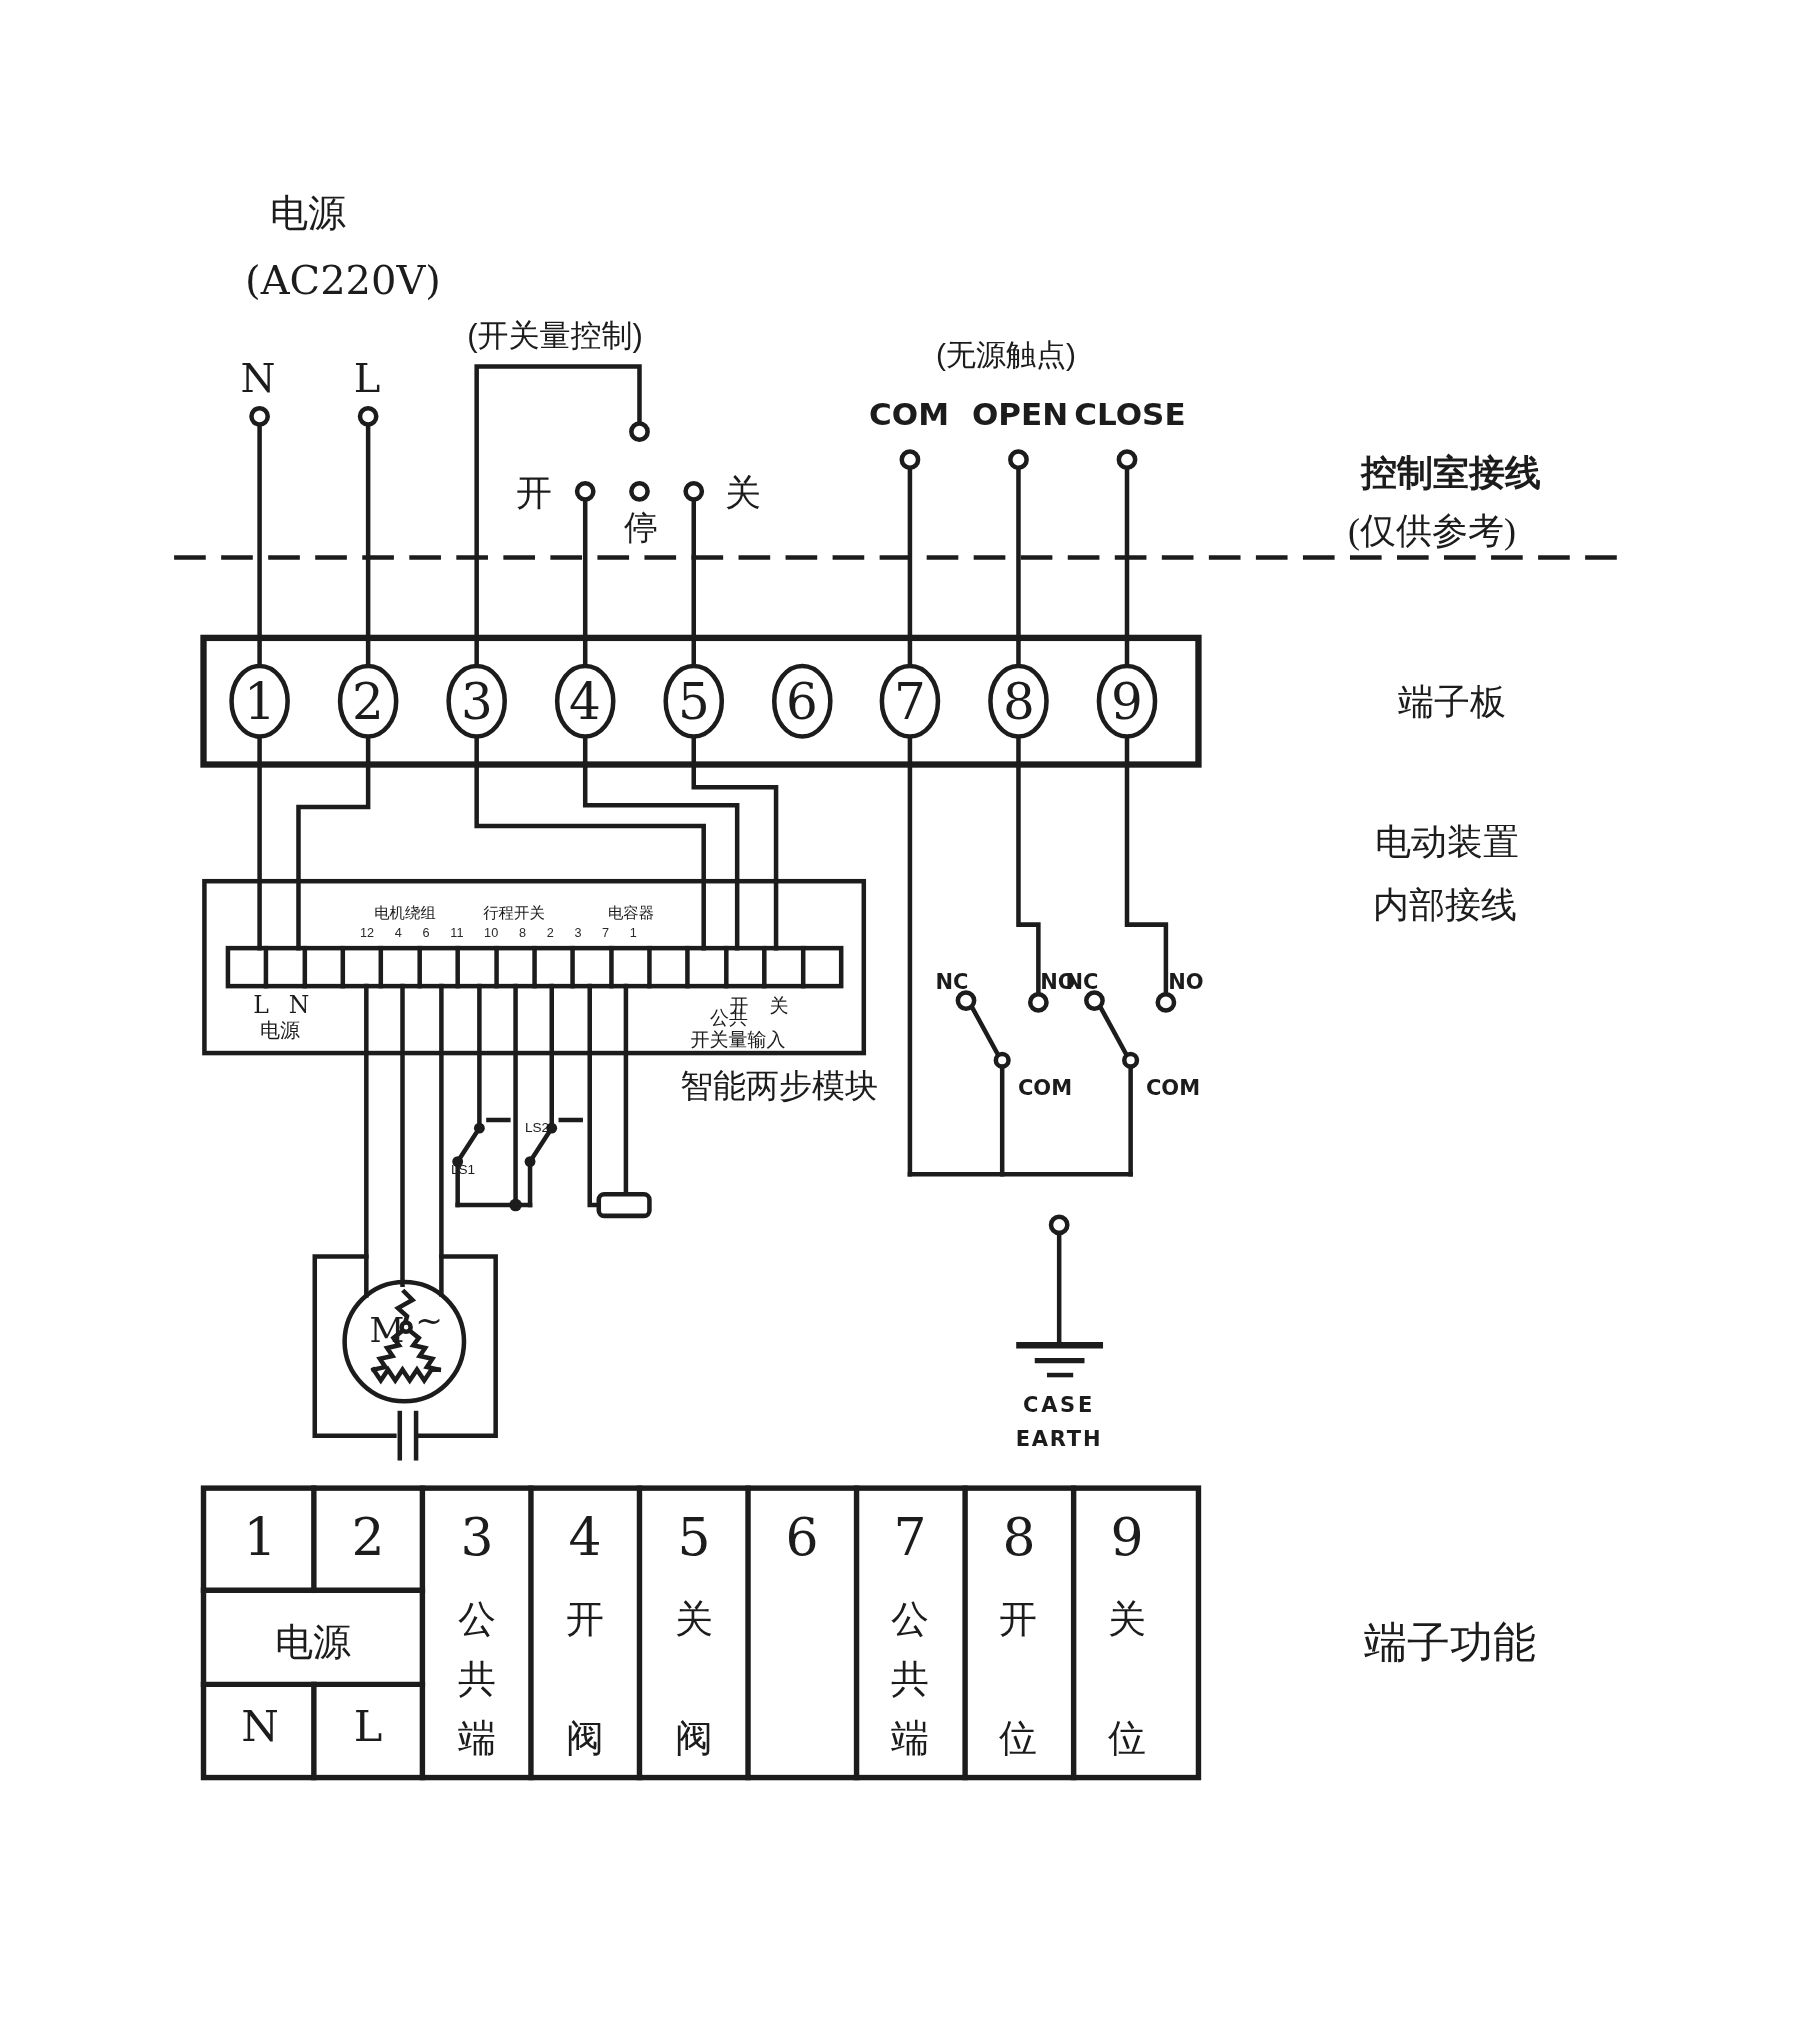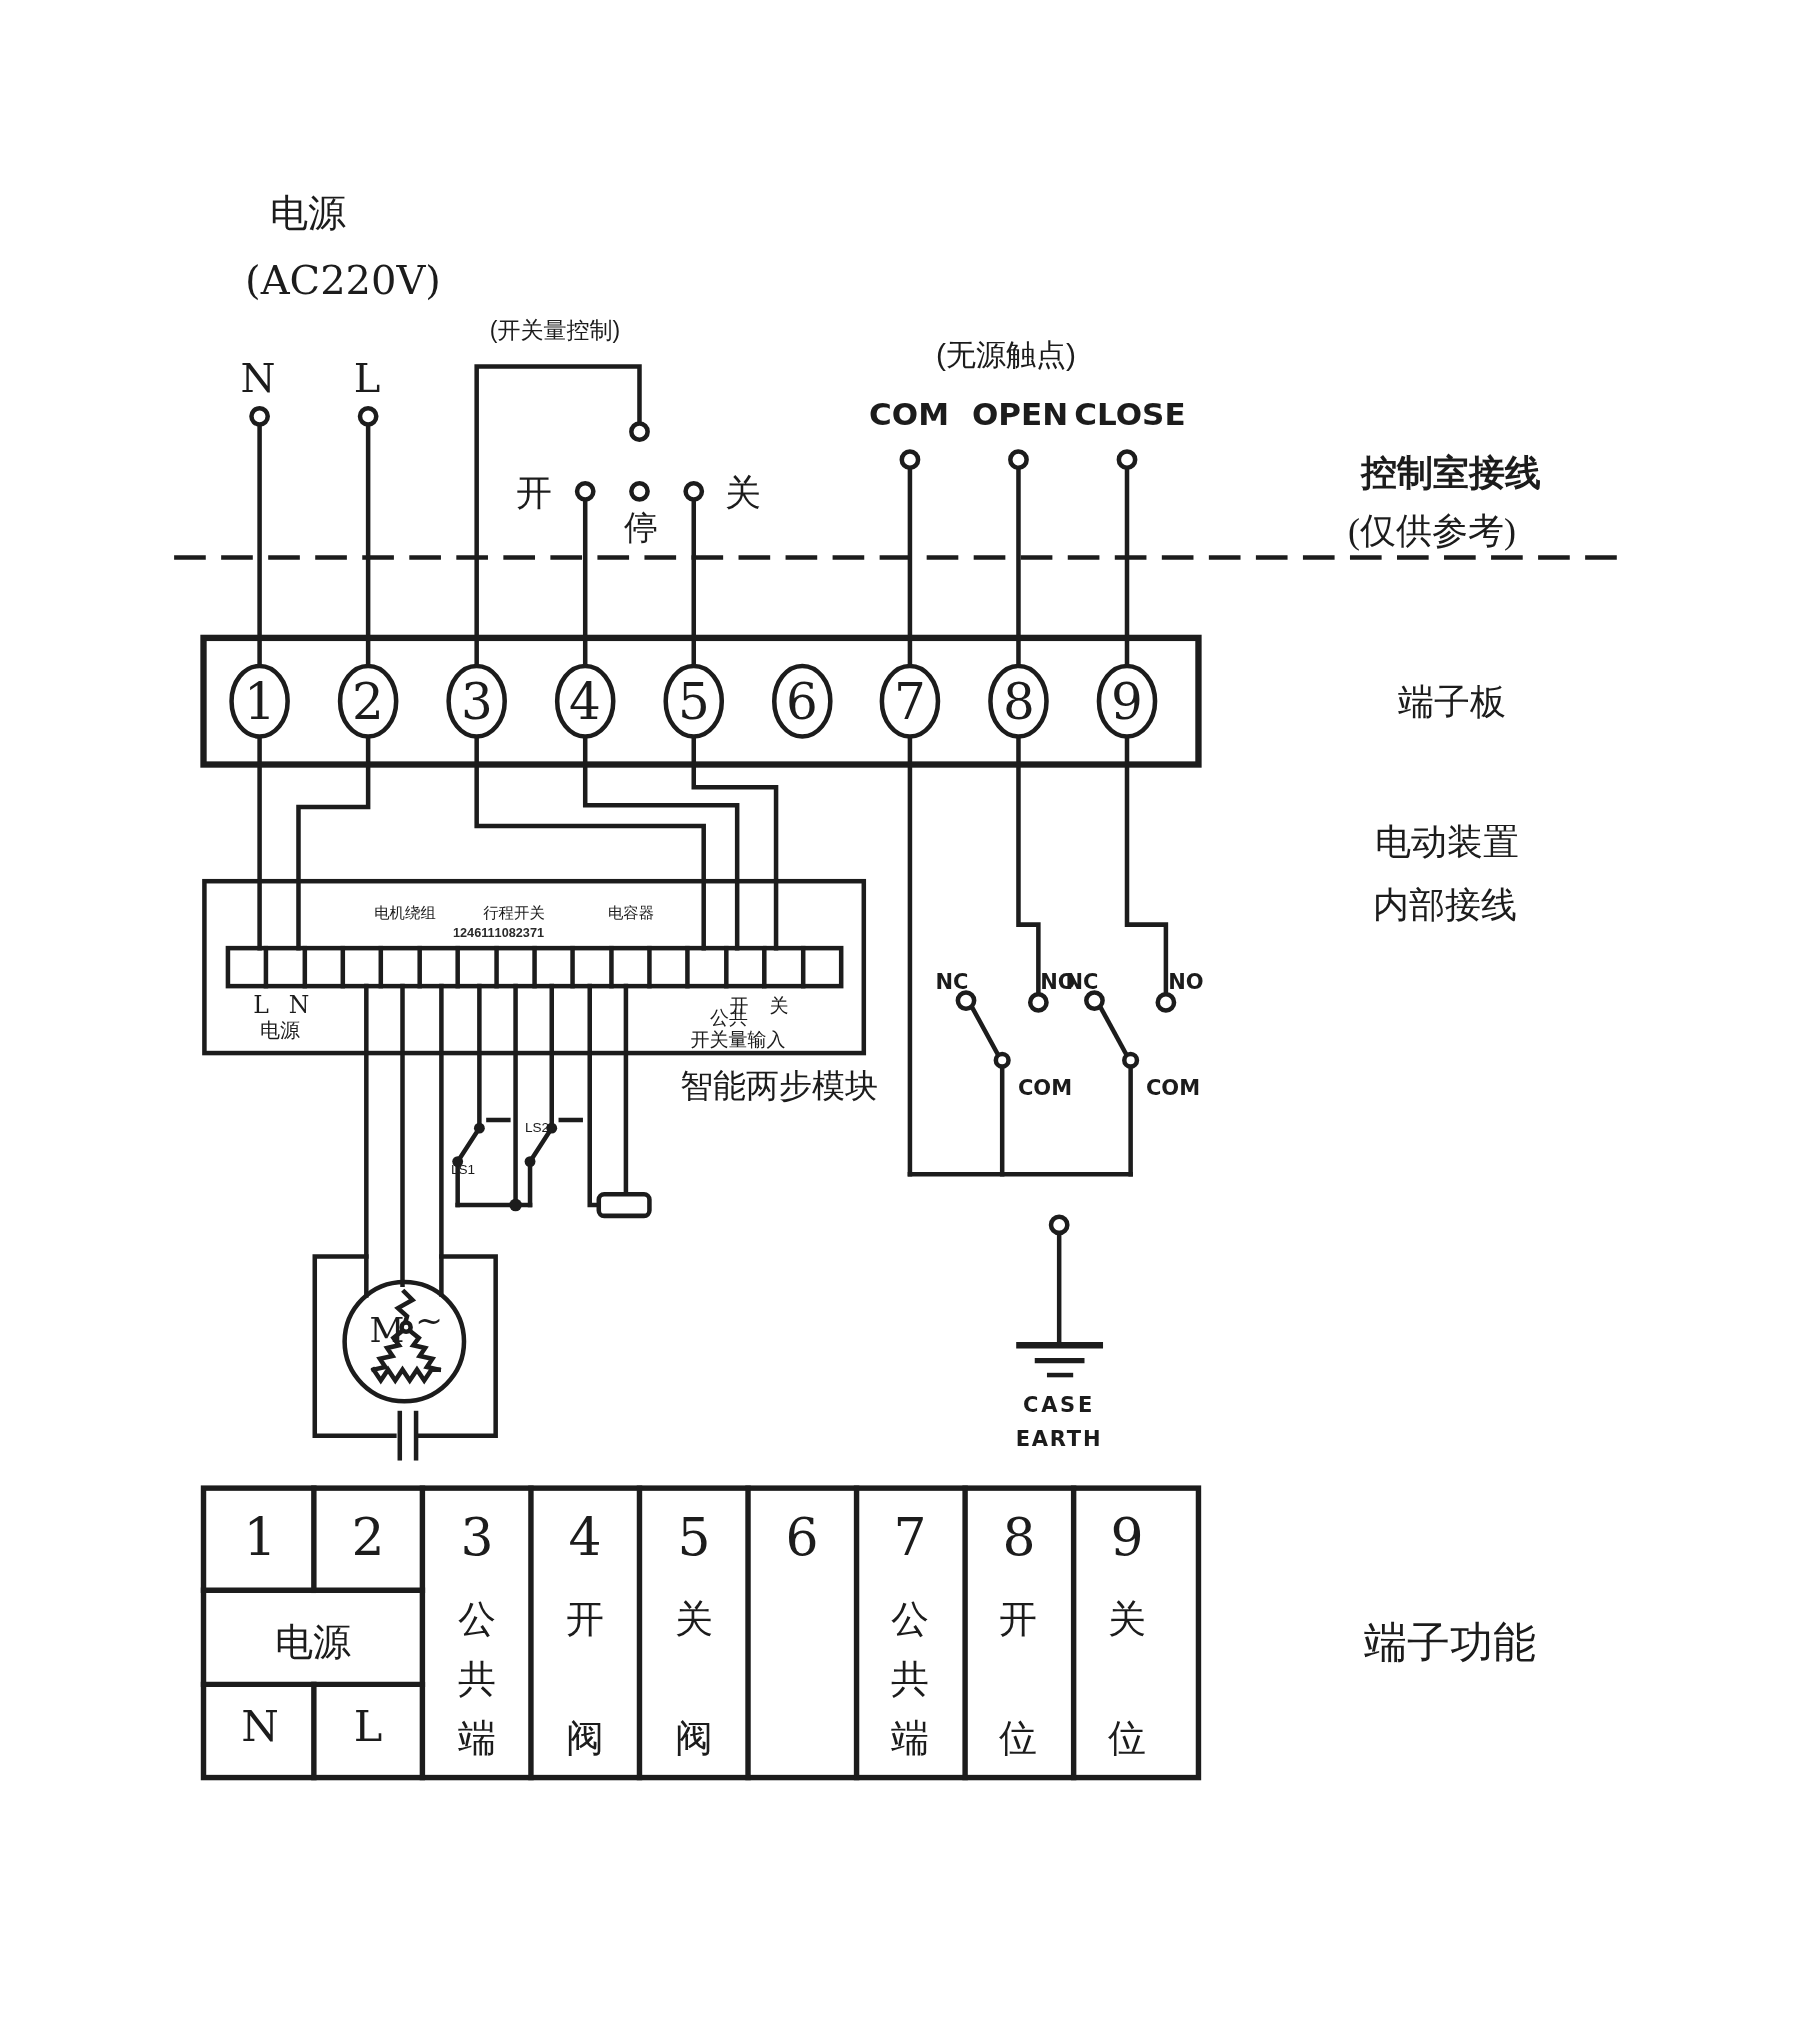--- a/index.html
+++ b/index.html
@@ -6,21 +6,21 @@
   #page{position:relative;width:1809px;height:2041px;background:#ffffff;
         font-family:"Liberation Sans", sans-serif;color:#1c1c1c;overflow:hidden;}
   #wires{position:absolute;left:0;top:0;}
   .t{position:absolute;white-space:nowrap;color:#1c1c1c;}
   .c{transform:translateX(-50%);} 
   .serif{font-family:"DejaVu Serif", serif;}
   .sans{font-family:"DejaVu Sans", sans-serif;font-weight:bold;}
   .hand{font-family:"Liberation Serif", serif;}
   .vtext{position:absolute;display:flex;flex-direction:column;justify-content:space-between;
          align-items:center;text-align:center;}
-  .pinsrow{position:absolute;display:flex;justify-content:center;font-weight:bold;}
+  .pinsrow{position:absolute;display:flex;justify-content:space-between;}
   .pinsrow span{font-size:12.7px;color:#2a2a2a;}
 </style>
 </head>
 <body>
 
 <div id="page">
 
 <svg id="wires" width="1809" height="2041" viewBox="0 0 2000 2256" fill="none" stroke="#1c1c1c" stroke-width="5" stroke-linecap="square">
 
   <line x1="195" y1="616" x2="1805" y2="616" stroke-dasharray="30 22"></line>
@@ -159,21 +159,21 @@
         <line x1="225" y1="1862" x2="467" y2="1862"></line>
   </g>
 </svg>
 
 
 <div class="t c" style="left:308px;top:188px;font-size:38px;">电源</div>
 <div class="t c serif" style="left:324px;top:257px;font-size:40px;margin-left:19px;">(AC220V)</div>
 <div class="t c serif" style="left:258px;top:355px;font-size:40px;">N</div>
 <div class="t c serif" style="left:367px;top:355px;font-size:40px;">L</div>
 
-<div class="t c" style="left:555px;top:315px;font-size:23px;">(开关量控制)</div>
+<div class="t c" style="left:555px;top:315px;font-size:31px;">(开关量控制)</div>
 <div class="t c" style="left:534px;top:469px;font-size:36px;">开</div>
 <div class="t c" style="left:743px;top:469px;font-size:36px;">关</div>
 <div class="t c" style="left:641px;top:505px;font-size:34px;">停</div>
 
 <div class="t c" style="left:1006px;top:335px;font-size:30px;">(无源触点)</div>
 <div class="t c sans" style="left:909px;top:396px;font-size:31px;">COM</div>
 <div class="t c sans" style="left:1020px;top:396px;font-size:31px;">OPEN</div>
 <div class="t c sans" style="left:1130px;top:396px;font-size:31px;text-align:right;">CLOSE</div>
 
 <div class="t hand" style="left:1361px;top:449px;font-size:36px;font-weight:bold;">控制室接线</div>

